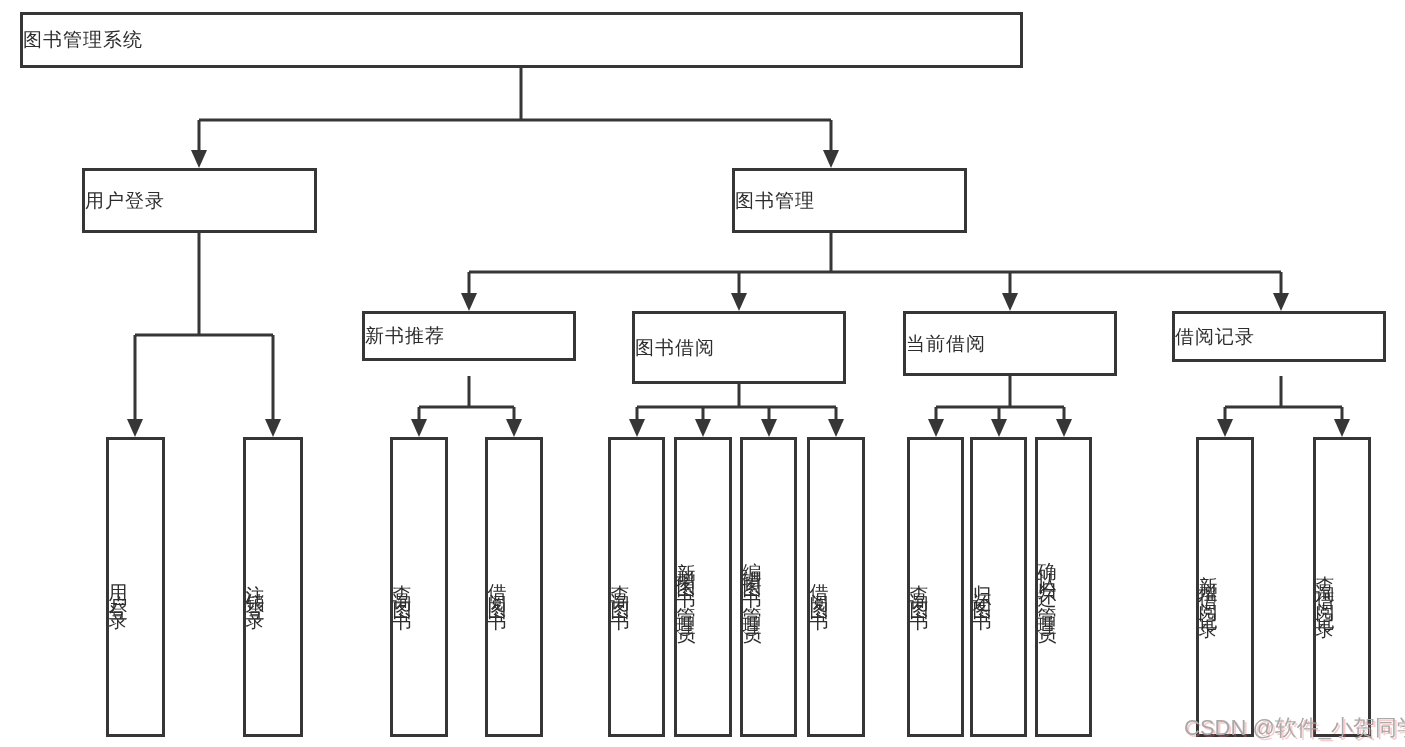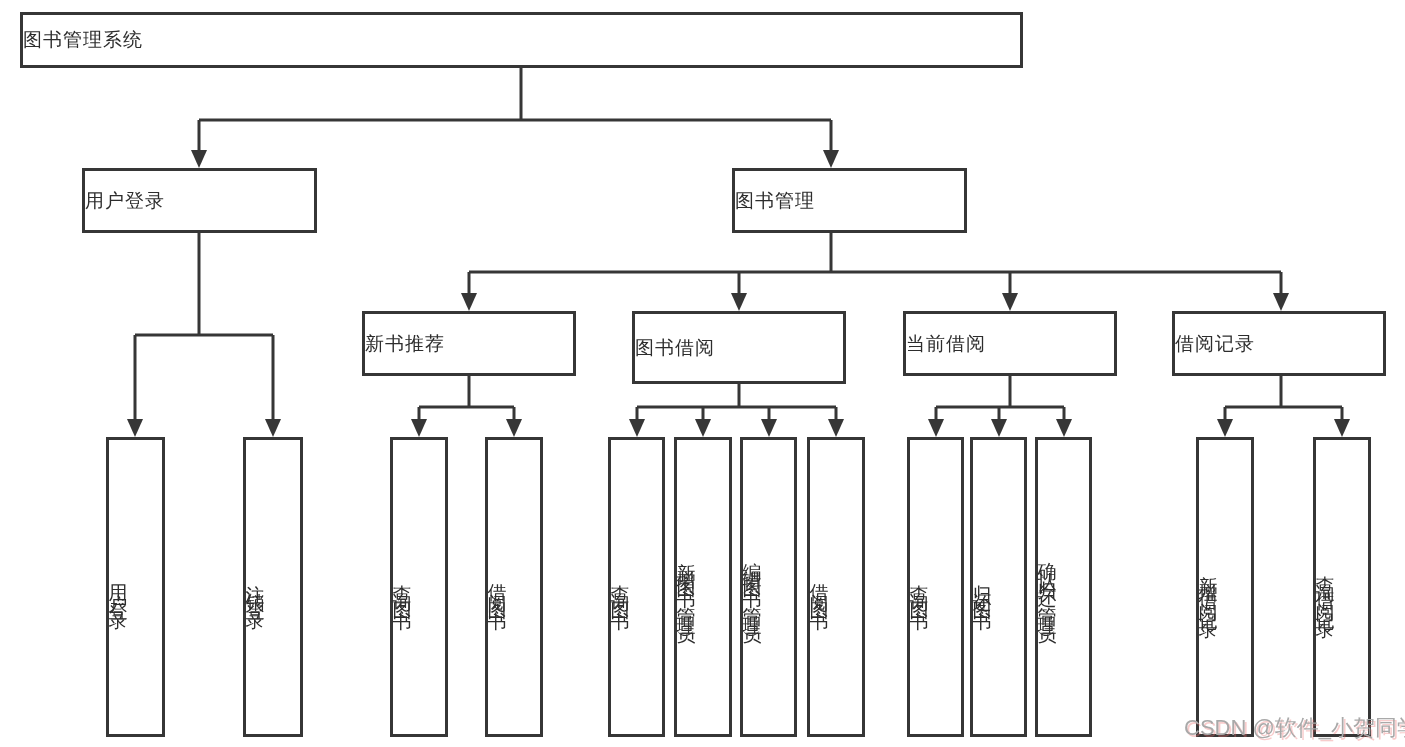--- a/index.html
+++ b/index.html
@@ -115,30 +115,30 @@
     <span class="label">图书管理系统</span>
   </div>
 
   <div class="box hbox" style="left:82px;top:168px;width:235px;height:65px">
     <span class="label">用户登录</span>
   </div>
   <div class="box hbox" style="left:732px;top:168px;width:235px;height:65px">
     <span class="label">图书管理</span>
   </div>
 
-  <div class="box hbox" style="left:362px;top:311px;width:214px;height:65px">
+  <div class="box hbox" style="left:362px;top:311px;width:214px;height:50px">
     <span class="label">新书推荐</span>
   </div>
   <div class="box hbox" style="left:632px;top:311px;width:214px;height:73px">
     <span class="label">图书借阅</span>
   </div>
   <div class="box hbox" style="left:903px;top:311px;width:214px;height:65px">
     <span class="label">当前借阅</span>
   </div>
-  <div class="box hbox" style="left:1172px;top:311px;width:214px;height:65px">
+  <div class="box hbox" style="left:1172px;top:311px;width:214px;height:51px">
     <span class="label">借阅记录</span>
   </div>
 
   <div class="box vbox" style="left:106px;top:437px;width:59px;height:300px">
     <span class="label">用户登录</span>
   </div>
   <div class="box vbox" style="left:243px;top:437px;width:60px;height:300px">
     <span class="label">注销登录</span>
   </div>
 

